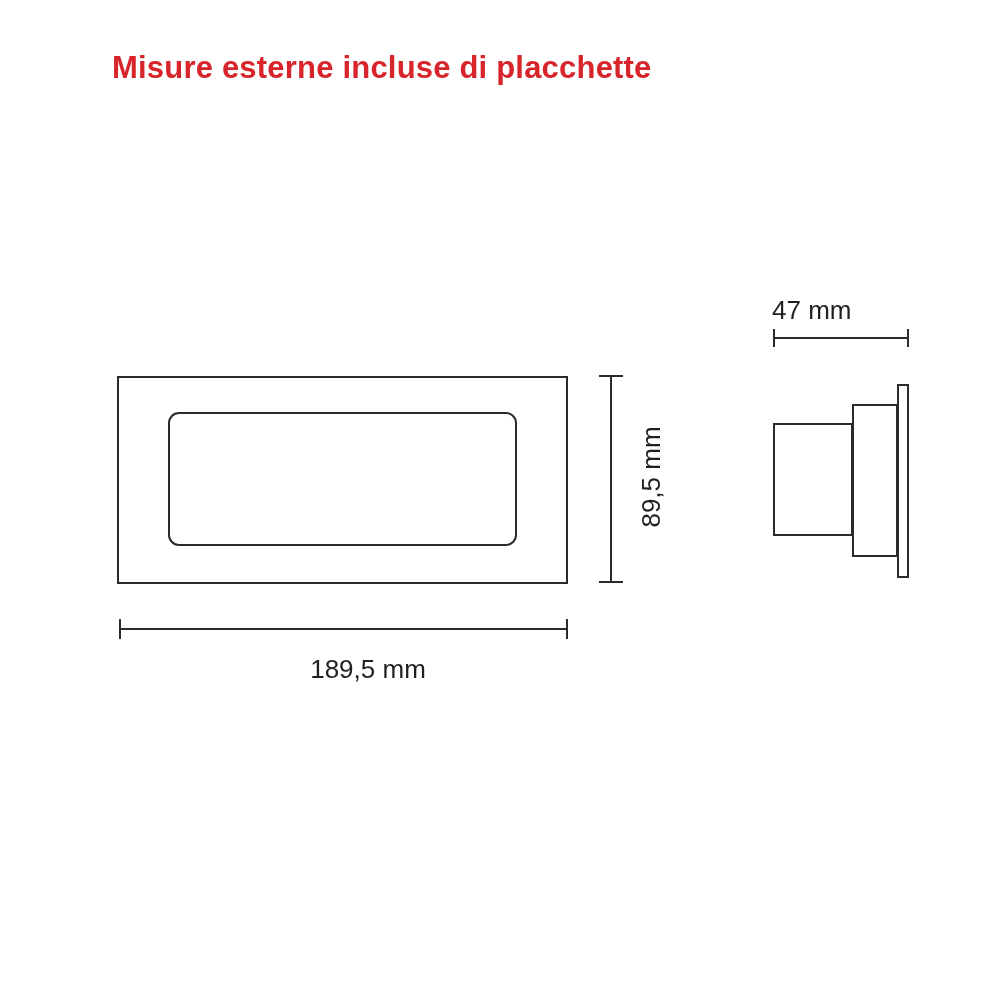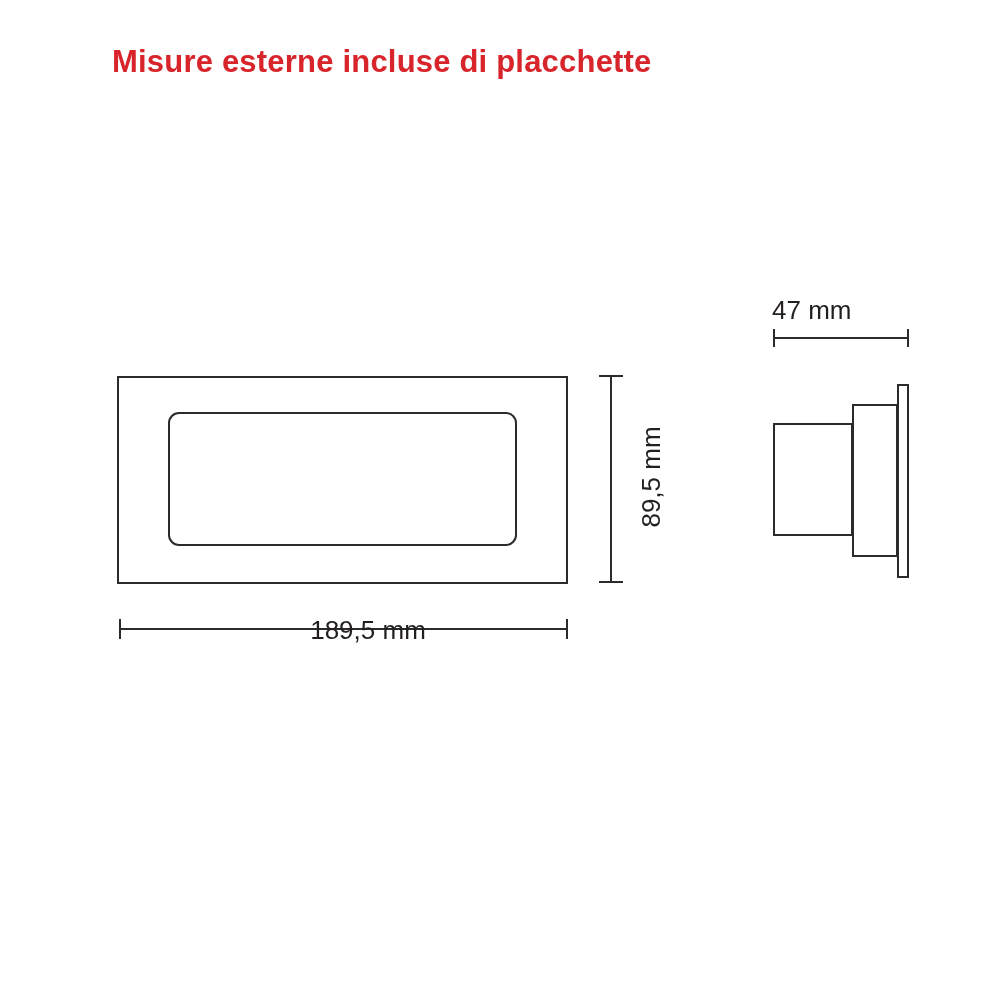--- a/index.html
+++ b/index.html
@@ -15,21 +15,21 @@
     height: 1000px;
     background: var(--bg);
     font-family: "Liberation Sans", sans-serif;
     overflow: hidden;
   }
   .abs { position: absolute; }
 
   
   .title {
     left: 112px;
-    top: 44px;
+    top: 50px;
     font-size: 31px;
     font-weight: 700;
     letter-spacing: 0.2px;
     color: var(--accent);
     white-space: nowrap;
   }
 
   
   .rect { border: 2px solid var(--line); background: #fff; box-sizing: border-box; }
   .hline { background: var(--line); height: 2px; }
@@ -52,21 +52,21 @@
     color: var(--dim-text);
     transform: rotate(-90deg);
     white-space: nowrap;
   }
 
   
   .wdim-line   { left: 120px; top: 628px; width: 448px; }
   .wdim-tick-l { left: 119px; top: 619px; height: 20px; }
   .wdim-tick-r { left: 566px; top: 619px; height: 20px; }
   .wdim-label {
-    left: 268px; top: 615px;
+    left: 268px; top: 654px;
     width: 200px;
     text-align: center;
     font-size: 26px;
     color: var(--dim-text);
     white-space: nowrap;
   }
 
   
   .ddim-label {
     left: 772px; top: 295px;

